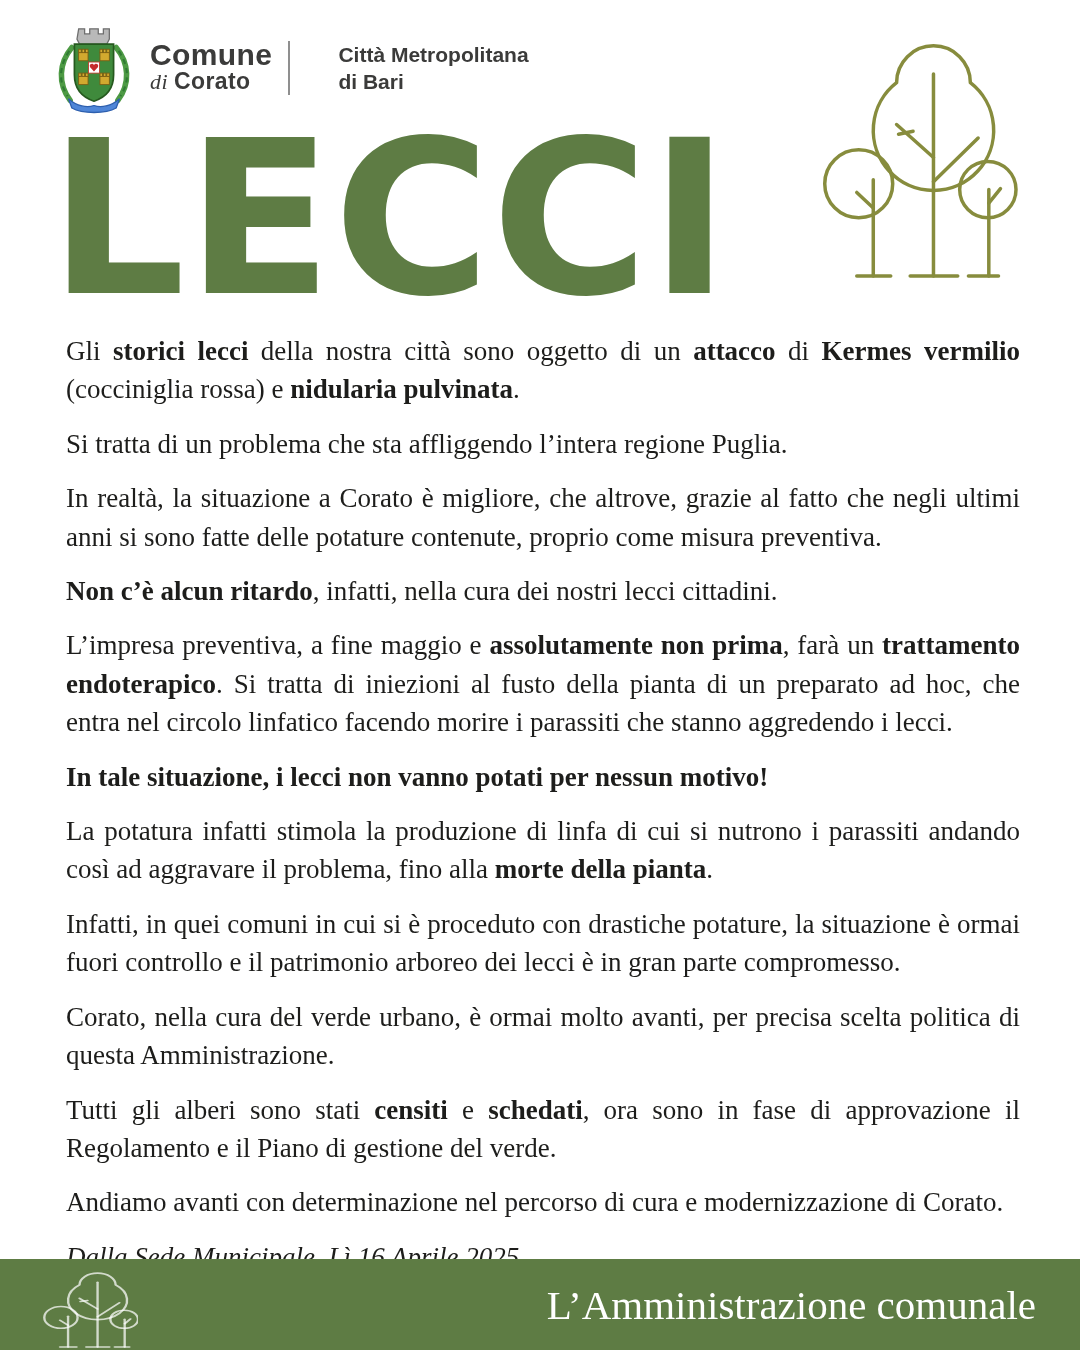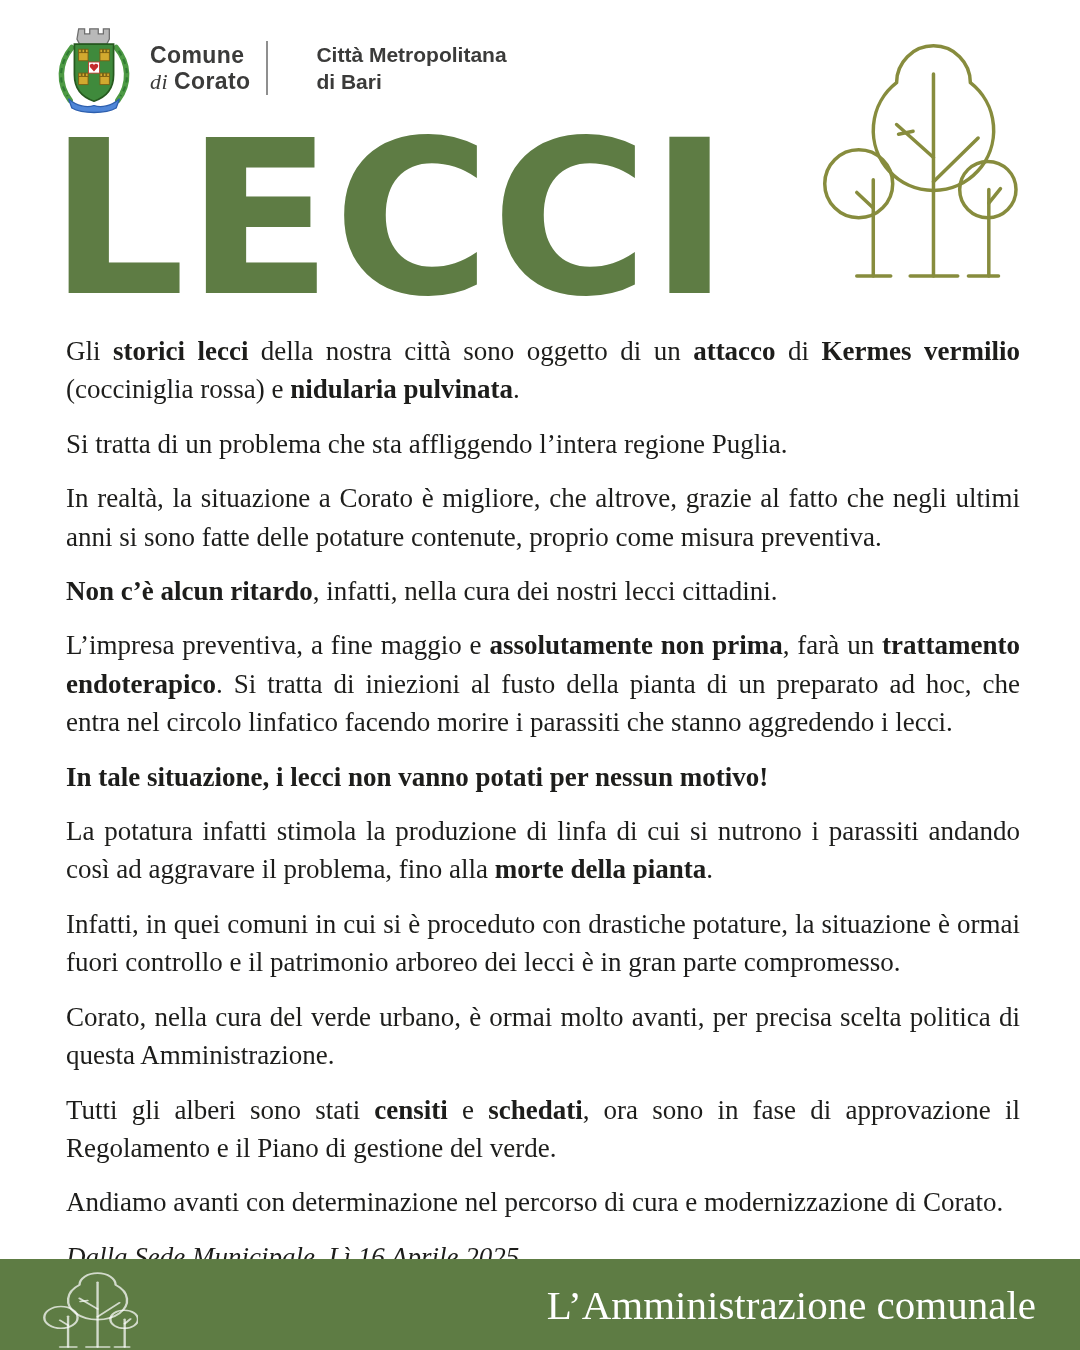--- a/index.html
+++ b/index.html
@@ -3,21 +3,21 @@
 <meta charset="utf-8">
 <style>
   html,body{margin:0;padding:0;width:1080px;height:1350px;overflow:hidden;background:#fff;}
   *{box-sizing:border-box;}
   .page{position:absolute;inset:0;width:1080px;height:1350px;background:#fff;font-family:"Liberation Serif",serif;}
 
   
   .header{position:absolute;top:22px;left:50px;display:flex;align-items:center;}
   .crest{width:88px;height:92px;flex:0 0 auto;}
   .org{margin-left:12px;font-family:"Liberation Sans",sans-serif;color:var(--header-text,#3b3b3a);line-height:26px;}
-  .org-line1{font-weight:bold;font-size:23px;letter-spacing:.4px;}
+  .org-line1{font-weight:bold;font-size:30px;letter-spacing:.4px;}
   .org-line2{font-weight:bold;font-size:23px;letter-spacing:.4px;}
   .org-prefix{font-family:"Liberation Serif",serif;font-style:italic;font-weight:normal;font-size:22px;margin-right:6px;}
   .hdr-divider{width:2px;height:54px;background:#8f8f8f;margin:0 16px;}
   .affiliation{font-family:"Liberation Sans",sans-serif;font-weight:bold;font-size:21px;color:var(--header-text,#3b3b3a);line-height:27px;margin-left:32px;}
 
   
   .title{position:absolute;left:34px;top:97px;margin:15px;font-family:"DejaVu Sans","Liberation Sans",sans-serif;
          font-weight:bold;font-size:214px;line-height:1;letter-spacing:1px;color:var(--title-green,#5e7c44);}
 
   

